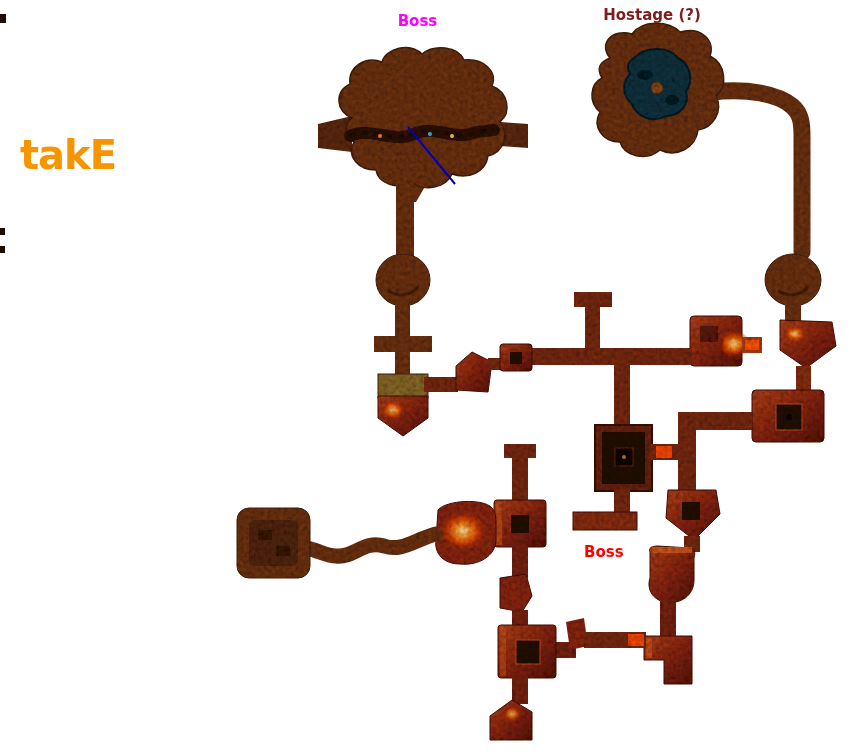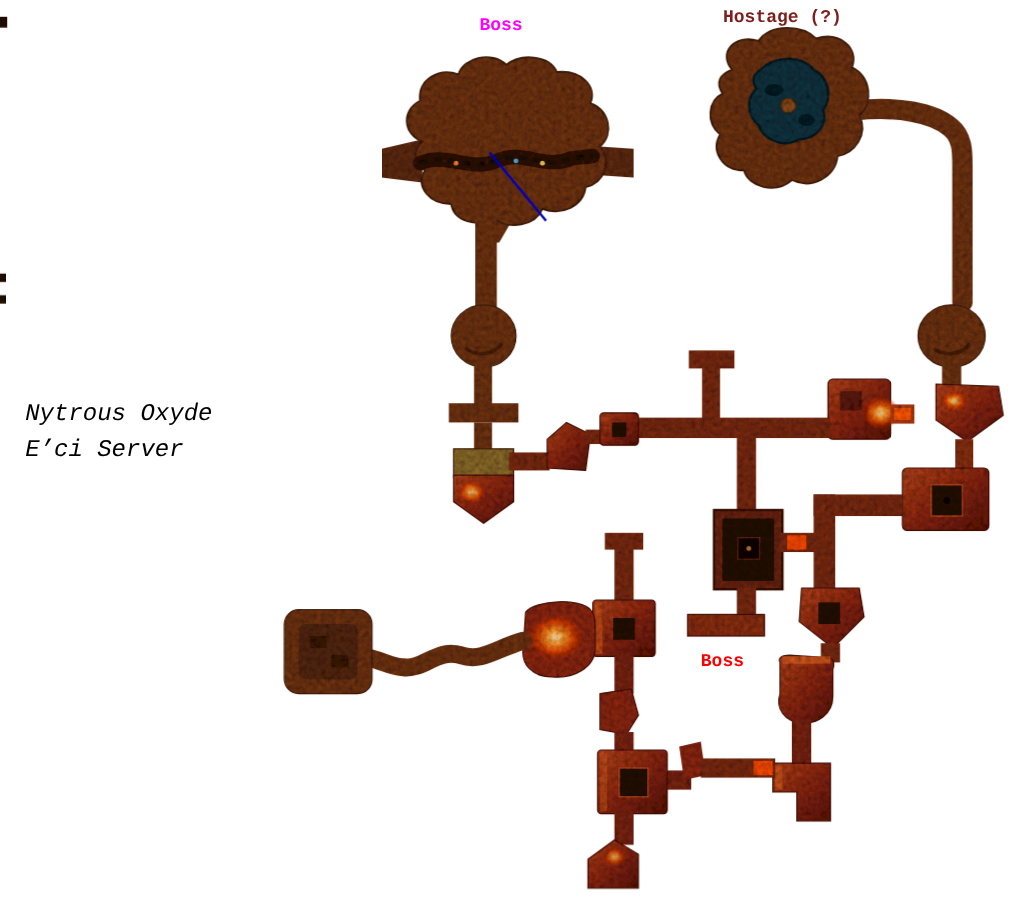--- a/index.html
+++ b/index.html
@@ -1,20 +1,20 @@
 <!DOCTYPE html>
 <html><head>
 <meta charset="utf-8">
 <style>
   html,body{margin:0;padding:0;}
   body{
     width:857px;height:755px;background:#ffffff;overflow:hidden;
     font-family:"DejaVu Sans", "Liberation Sans", sans-serif;
   }
-  .stage{position:relative;width:857px;height:667px;font-family:Liberation Mono, monospace;}
+  .stage{position:relative;width:857px;height:667px;}
   .map-svg{position:absolute;left:0;top:0;}
   .lbl{position:absolute;font-weight:bold;white-space:nowrap;}
   .boss-label{left:330px;top:12px;width:175px;text-align:center;color:#ff00ff;font-size:15px;line-height:19px;}
   .hostage-label{left:582px;top:6px;width:140px;text-align:center;color:#7f1d1d;font-size:15px;}
   .title{left:20px;top:132px;color:#f79500;font-size:40px;letter-spacing:-1px;}
   .subtitle{left:21px;top:179px;color:#f79500;font-size:20px;}
   .river-label{left:431px;top:185px;color:#0000cc;font-size:15px;}
   .credits{left:21px;top:331px;color:#000000;font-size:20px;font-style:italic;font-weight:normal;line-height:30px;}
   .zone-label{left:584px;top:543px;color:#ff0000;font-size:15px;}
 </style>
@@ -178,23 +178,20 @@
 
     <line x1="455" y1="184" x2="408" y2="127" stroke="#0000bb" stroke-width="2"></line>
   </svg>
 
   <div class="lbl boss-label">
     <div>Boss</div>
   </div>
 
   <div class="lbl hostage-label">Hostage (?)</div>
 
+  <div class="lbl title">takE</div>
 
 
 
-  <div class="lbl credits">
-    <div>Nytrous Oxyde</div>
-    <div>E’ci Server</div>
-  </div>
 
   <div class="lbl zone-label">Boss</div>
 
 </div>
 
 </body></html>

